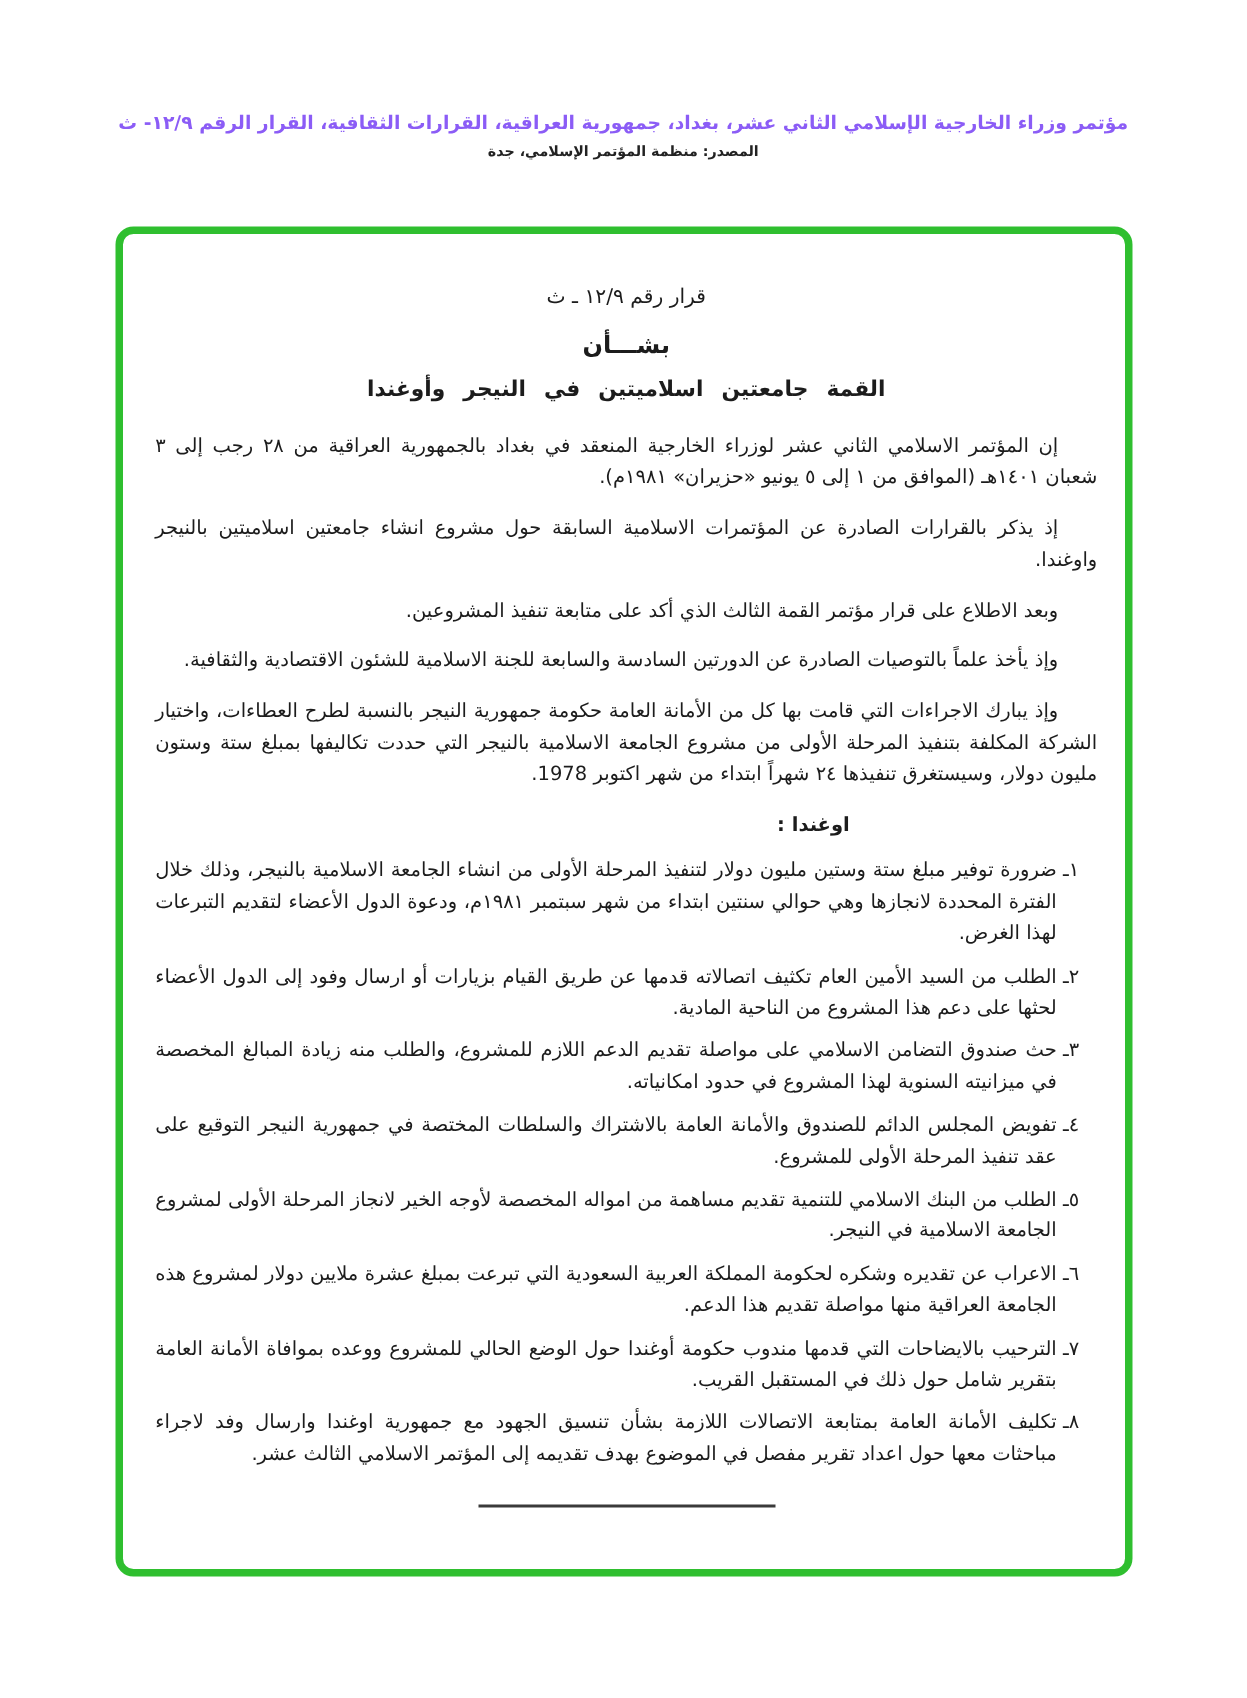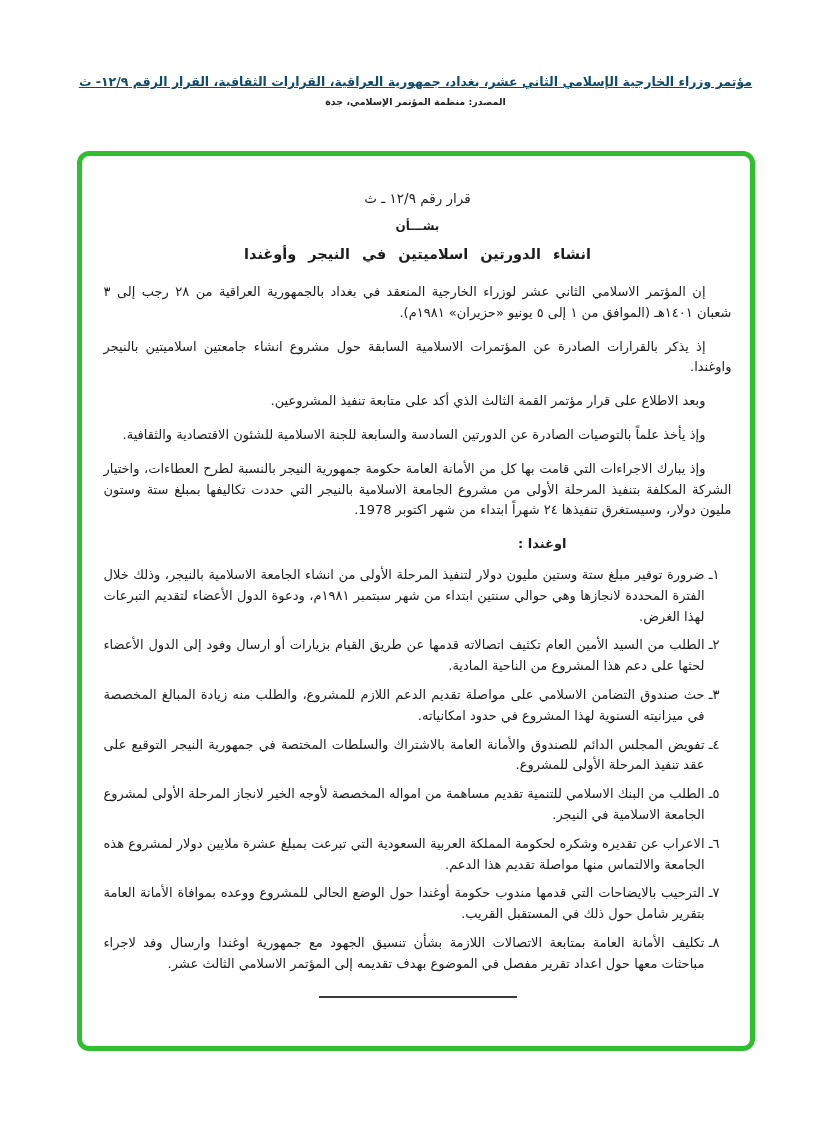--- a/index.html
+++ b/index.html
@@ -6,39 +6,39 @@
   html, body { background: #ffffff; }
   body {
     width: 831px; height: 1132px;
     font-family: "DejaVu Sans", sans-serif;
     position: relative; overflow: hidden;
     color: #111;
   }
   .page { width: 831px; height: 1132px; background: #fff; }
 
   .header { padding-top: 74px; text-align: center; direction: rtl; }
-  .header-title { font-size: 12.5px; font-weight: bold; color: #0c4a6e; letter-spacing: 0.2px; text-decoration: underline; }
+  .header-title { font-size: 12.5px; font-weight: bold; color: #8b5cf6; letter-spacing: 0.2px; }
   .header-source { font-size: 9.5px; font-weight: bold; color: #222; margin-top: 7px; }
 
   .doc-frame {
     width: 678px; min-height: 900px;
     margin: 44px auto 0;
     border: 5px solid #2fbf2f;
     border-radius: 12px;
     background: #fff;
   }
   .doc-content {
     direction: rtl;
     padding: 32px 18px 26px 22px;
     font-size: 13px; line-height: 1.6;
     color: #1c1c1c;
   }
 
   .title-num { text-align: center; font-size: 13.5px; margin-bottom: 7px; }
-  .title-subject { text-align: center; font-weight: bold; font-size: 12px; margin-bottom: 7px; }
+  .title-subject { text-align: center; font-weight: bold; font-size: 16px; margin-bottom: 7px; }
   .title-main { text-align: center; font-weight: bold; font-size: 14.5px; word-spacing: 7px; margin-bottom: 16px; }
 
   .preamble p { text-align: justify; text-indent: 26px; margin-bottom: 13px; }
 
   .decides { font-weight: bold; padding-right: 165px; margin: 2px 0 10px; }
 
   .resolutions { margin-top: 2px; }
   .res-item { position: relative; padding-right: 27px; text-align: justify; margin-bottom: 8px; }
   .res-num { position: absolute; right: 12px; top: 0; }
 
@@ -52,21 +52,21 @@
   <div class="header">
     <div class="header-title">مؤتمر وزراء الخارجية الإسلامي الثاني عشر، بغداد، جمهورية العراقية، القرارات الثقافية، القرار الرقم ١٢/٩- ث</div>
     <div class="header-source">المصدر:  منظمة المؤتمر الإسلامي، جدة</div>
   </div>
 
   <div class="doc-frame" style="border-color: rgb(47, 191, 47);">
     <div class="doc-content">
 
       <div class="title-num">قرار رقم ١٢/٩ ـ ث</div>
       <div class="title-subject">بشـــأن</div>
-      <div class="title-main">انشاء الدورتين اسلاميتين في النيجر وأوغندا</div>
+      <div class="title-main">القمة جامعتين اسلاميتين في النيجر وأوغندا</div>
 
       <div class="preamble">
         <p>إن المؤتمر الاسلامي الثاني عشر لوزراء الخارجية المنعقد في بغداد بالجمهورية العراقية من ٢٨ رجب إلى ٣ شعبان ١٤٠١هـ (الموافق من ١ إلى ٥ يونيو «حزيران» ١٩٨١م).</p>
         <p>إذ يذكر بالقرارات الصادرة عن المؤتمرات الاسلامية السابقة حول مشروع انشاء جامعتين اسلاميتين بالنيجر واوغندا.</p>
         <p>وبعد الاطلاع على قرار مؤتمر القمة الثالث الذي أكد على متابعة تنفيذ المشروعين.</p>
         <p>وإذ يأخذ علماً بالتوصيات الصادرة عن الدورتين السادسة والسابعة للجنة الاسلامية للشئون الاقتصادية والثقافية.</p>
         <p>وإذ يبارك الاجراءات التي قامت بها كل من الأمانة العامة حكومة جمهورية النيجر بالنسبة لطرح العطاءات، واختيار الشركة المكلفة بتنفيذ المرحلة الأولى من مشروع الجامعة الاسلامية بالنيجر التي حددت تكاليفها بمبلغ ستة وستون مليون دولار، وسيستغرق تنفيذها ٢٤ شهراً ابتداء من شهر اكتوبر 1978.</p>
       </div>
 
       <div class="decides">اوغندا :</div>
@@ -87,21 +87,21 @@
         <div class="res-item">
           <span class="res-num">٤ـ</span>
           <span class="res-text">تفويض المجلس الدائم للصندوق والأمانة العامة بالاشتراك والسلطات المختصة في جمهورية النيجر التوقيع على عقد تنفيذ المرحلة الأولى للمشروع.</span>
         </div>
         <div class="res-item">
           <span class="res-num">٥ـ</span>
           <span class="res-text">الطلب من البنك الاسلامي للتنمية تقديم مساهمة من امواله المخصصة لأوجه الخير لانجاز المرحلة الأولى لمشروع الجامعة الاسلامية في النيجر.</span>
         </div>
         <div class="res-item">
           <span class="res-num">٦ـ</span>
-          <span class="res-text">الاعراب عن تقديره وشكره لحكومة المملكة العربية السعودية التي تبرعت بمبلغ عشرة ملايين دولار لمشروع هذه الجامعة والالتماس منها مواصلة تقديم هذا الدعم.</span>
+          <span class="res-text">الاعراب عن تقديره وشكره لحكومة المملكة العربية السعودية التي تبرعت بمبلغ عشرة ملايين دولار لمشروع هذه الجامعة العراقية منها مواصلة تقديم هذا الدعم.</span>
         </div>
         <div class="res-item">
           <span class="res-num">٧ـ</span>
           <span class="res-text">الترحيب بالايضاحات التي قدمها مندوب حكومة أوغندا حول الوضع الحالي للمشروع ووعده بموافاة الأمانة العامة بتقرير شامل حول ذلك في المستقبل القريب.</span>
         </div>
         <div class="res-item">
           <span class="res-num">٨ـ</span>
           <span class="res-text">تكليف الأمانة العامة بمتابعة الاتصالات اللازمة بشأن تنسيق الجهود مع جمهورية اوغندا وارسال وفد لاجراء مباحثات معها حول اعداد تقرير مفصل في الموضوع بهدف تقديمه إلى المؤتمر الاسلامي الثالث عشر.</span>
         </div>
       </div>

